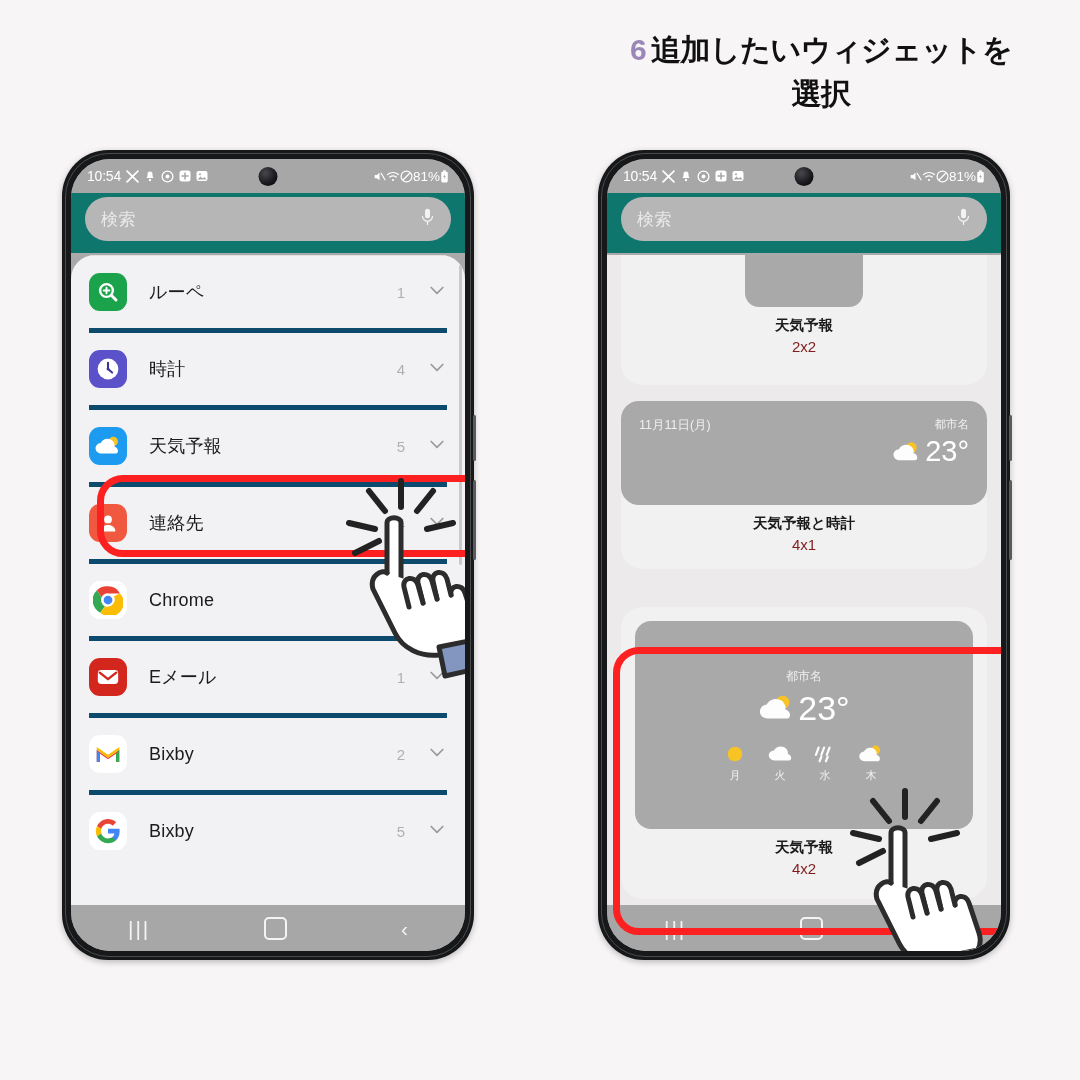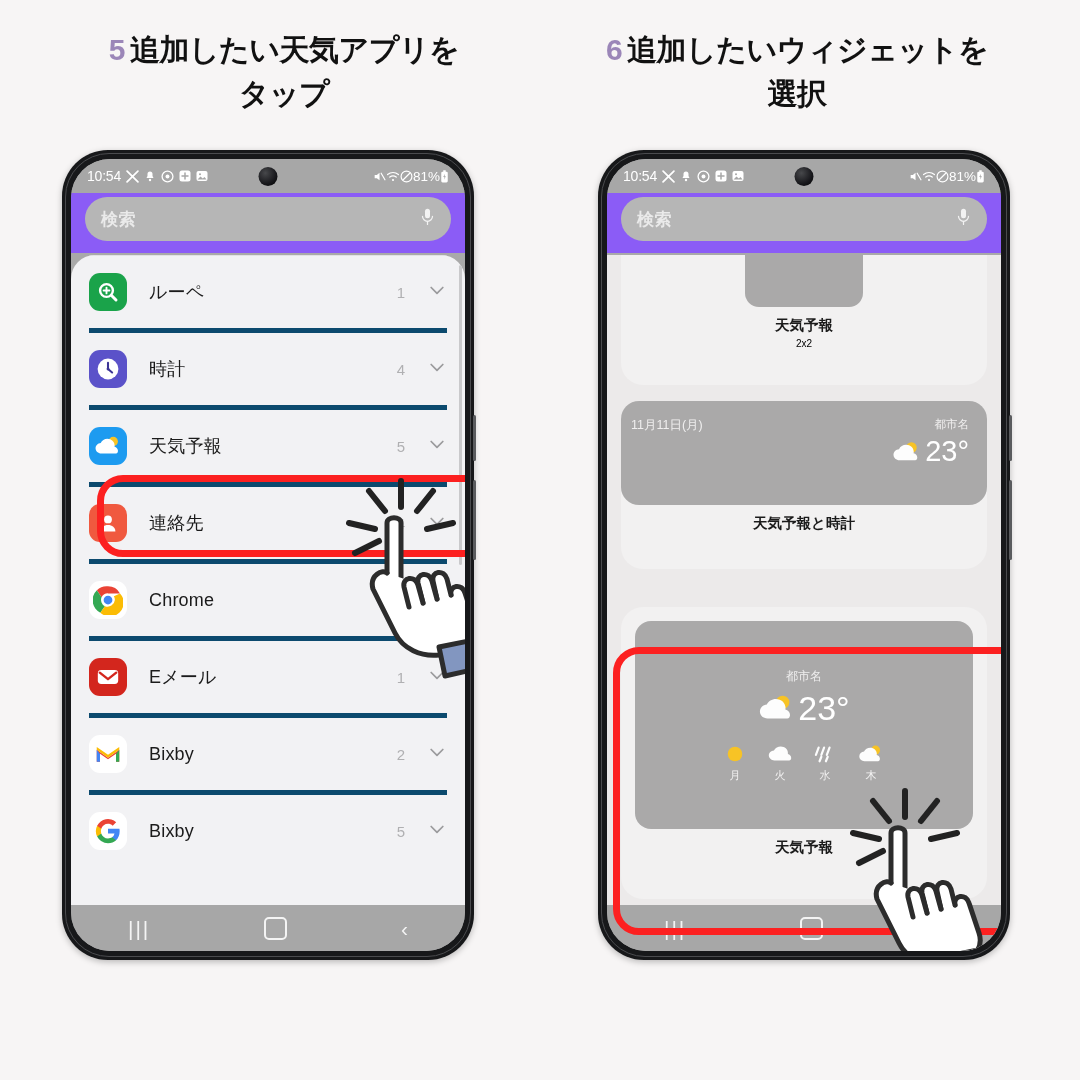--- a/index.html
+++ b/index.html
@@ -12,21 +12,21 @@
   .page{position:absolute;inset:0;}
 
   
   .heading{
     position:absolute;top:28px;
     text-align:center;
     font-size:30px;font-weight:700;color:#111;
     line-height:1.45;letter-spacing:-0.5px;
   }
   .heading.left{left:34px;width:500px;}
-  .heading.right{left:540px;width:514px;}
+  .heading.right{left:564px;width:514px;}
   .step-num{color:#9b86b8;font-weight:700;margin-right:5px;}
 
   
   .phone{
     position:absolute;top:150px;width:412px;height:810px;
     background:#17181a;
     border-radius:46px;
     box-shadow:0 2px 6px rgba(0,0,0,.25);
   }
   .phone.left{left:62px;}
@@ -56,21 +56,21 @@
   .sb-right{margin-left:auto;display:flex;align-items:center;font-size:13.5px;}
   .sb-ico{display:inline-flex;align-items:center;justify-content:center;}
   .camera{
     position:absolute;left:50%;top:8px;transform:translateX(-50%);
     width:19px;height:19px;border-radius:50%;
     background:radial-gradient(circle at 36% 32%,#47484b 0%,#16161a 62%,#000 100%);
     z-index:5;
   }
 
   
-  .searchwrap{background:#8b5cf6;padding:4px 14px 12px;font-weight:bold;}
+  .searchwrap{background:#0f766e;padding:4px 14px 12px;}
   .searchbar{
     height:44px;border-radius:24px;background:#b6b6b6;
     display:flex;align-items:center;padding:0 16px;
   }
   .search-ph{color:#eaeaea;font-size:17px;letter-spacing:.5px;}
   .mic{margin-left:auto;}
 
   
   .sheet{
     position:absolute;left:0;right:0;top:96px;bottom:46px;
@@ -113,31 +113,31 @@
   .picker{
     position:absolute;left:0;right:0;top:96px;bottom:46px;
     background:#eceaea;overflow:hidden;
   }
   .wcard{
     position:absolute;left:14px;right:14px;
     background:#f2f1f1;border-radius:22px;
   }
   .wprev{background:#aaa9a9;border-radius:14px;margin:0 auto;}
   .wlabel{text-align:center;font-size:14.5px;font-weight:700;color:#1b1b1b;margin-top:9px;}
-  .wsize{text-align:center;font-size:10px;color:#000000;margin-top:3px;}
+  .wsize{text-align:center;font-size:15px;color:#7f1d1d;margin-top:3px;}
 
   
   .w1{top:-66px;height:196px;}
   .w1 .wprev{width:118px;height:118px;}
 
   
   .w2{top:146px;height:168px;}
   .w2 .wprev{
     width:100%;height:104px;border-radius:18px;
-    position:relative;box-sizing:border-box;padding:16px 10px;
+    position:relative;box-sizing:border-box;padding:16px 18px;
   }
   .w2-date{color:#f0efef;font-size:12.5px;}
   .w2-time{color:#fff;font-size:29px;font-weight:700;line-height:1.05;margin-top:2px;letter-spacing:-.5px;}
   .w2-ampm{font-size:12px;font-weight:400;margin-left:5px;vertical-align:3px;}
   .w2-right{position:absolute;right:18px;top:16px;text-align:right;}
   .w2-city{color:#f0efef;font-size:11.5px;}
   .w2-temp{color:#fff;font-size:29px;font-weight:400;display:flex;align-items:center;gap:3px;margin-top:3px;}
 
   
   .w3{top:352px;height:292px;padding-top:14px;box-sizing:border-box;}
@@ -164,24 +164,20 @@
 
   
   .hand{position:absolute;z-index:40;}
   .burst{position:absolute;z-index:39;}
 </style>
 </head>
 <body>
 
 <div class="page">
 
-  <div class="heading left">
-    <span class="step-num">5</span><span>追加したい天気アプリを</span><br>
-    <span>タップ</span>
-  </div>
 
   <div class="heading right">
     <span class="step-num">6</span><span>追加したいウィジェットを</span><br>
     <span>選択</span>
   </div>
 
   <div class="phone left">
     <div class="side-btn b1"></div>
     <div class="side-btn b2"></div>
     <div class="screen">
@@ -520,20 +516,21 @@
               <div class="w2-temp">
                 <svg width="30" height="24" viewBox="0 0 40 30">
                   <circle cx="26" cy="9" r="7" fill="#f7c325"></circle>
                   <path d="M10 26c-4.4 0-8-3.3-8-7.4 0-3.9 3.2-7.1 7.3-7.4C11 7.8 14.6 5.4 18.8 5.4c5.6 0 10.2 4.2 10.2 9.4 0 .6-.1 1.2-.2 1.8 2.8.6 4.9 3 4.9 5.8 0 2-1.1 3.6-2.8 3.6z" fill="#fdfdfd"></path>
                 </svg>
                 <span>23°</span>
               </div>
             </div>
           </div>
           <div class="wlabel">天気予報と時計</div>
+          <div class="wsize">4x1</div>
         </div>
 
         <div class="wcard w3">
           <div class="wprev">
             <div class="w3-city">都市名</div>
             <div class="w3-temp">
               <svg width="38" height="30" viewBox="0 0 40 30">
                 <circle cx="26" cy="9" r="7" fill="#f7c325"></circle>
                 <path d="M10 26c-4.4 0-8-3.3-8-7.4 0-3.9 3.2-7.1 7.3-7.4C11 7.8 14.6 5.4 18.8 5.4c5.6 0 10.2 4.2 10.2 9.4 0 .6-.1 1.2-.2 1.8 2.8.6 4.9 3 4.9 5.8 0 2-1.1 3.6-2.8 3.6z" fill="#fdfdfd"></path>
               </svg>
@@ -567,20 +564,21 @@
               <div class="w3-day">
                 <svg width="26" height="20" viewBox="0 0 40 30">
                   <circle cx="27" cy="9" r="7" fill="#f7c325"></circle>
                   <path d="M10 26c-4.4 0-8-3.3-8-7.4 0-3.9 3.2-7.1 7.3-7.4C11 7.8 14.6 5.4 18.8 5.4c5.6 0 10.2 4.2 10.2 9.4 0 .6-.1 1.2-.2 1.8 2.8.6 4.9 3 4.9 5.8 0 2-1.1 3.6-2.8 3.6z" fill="#fdfdfd"></path>
                 </svg>
                 <span class="w3-day-lbl">木</span>
               </div>
             </div>
           </div>
           <div class="wlabel">天気予報</div>
+          <div class="wsize">4x2</div>
         </div>
 
         <div class="wcard w4"></div>
       </div>
 
       <div class="navbar">
         <span class="nav-recents">|||</span>
         <span class="nav-home"></span>
         <span>‹</span>
       </div>

